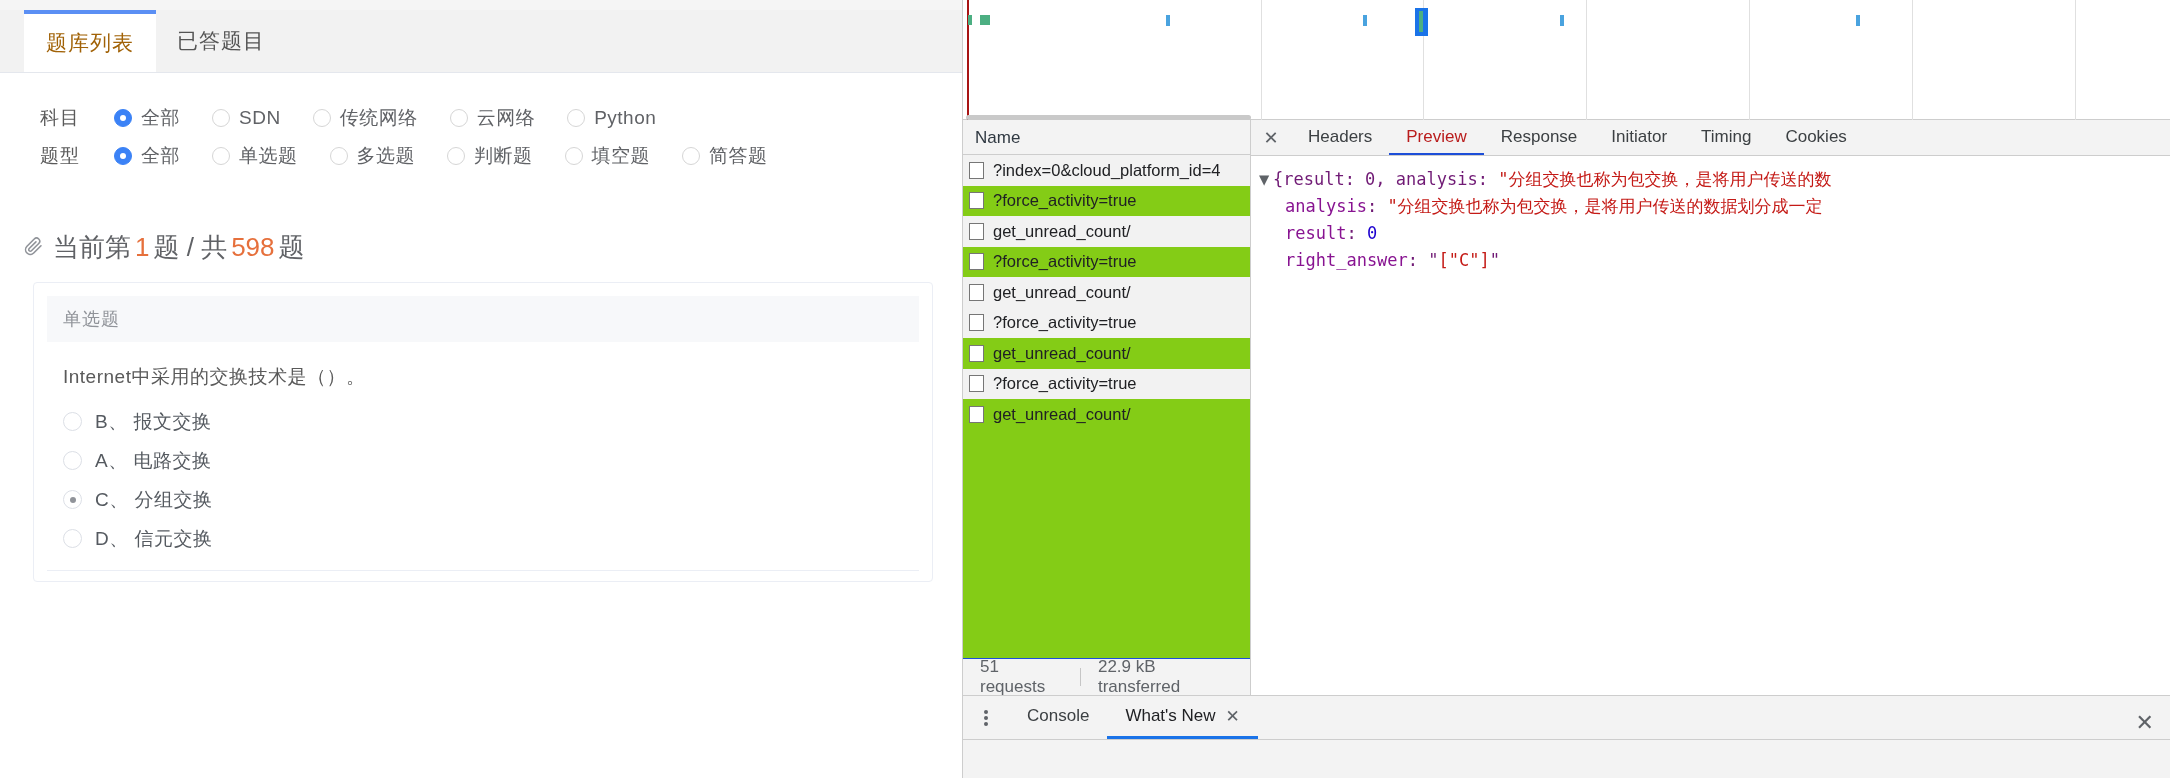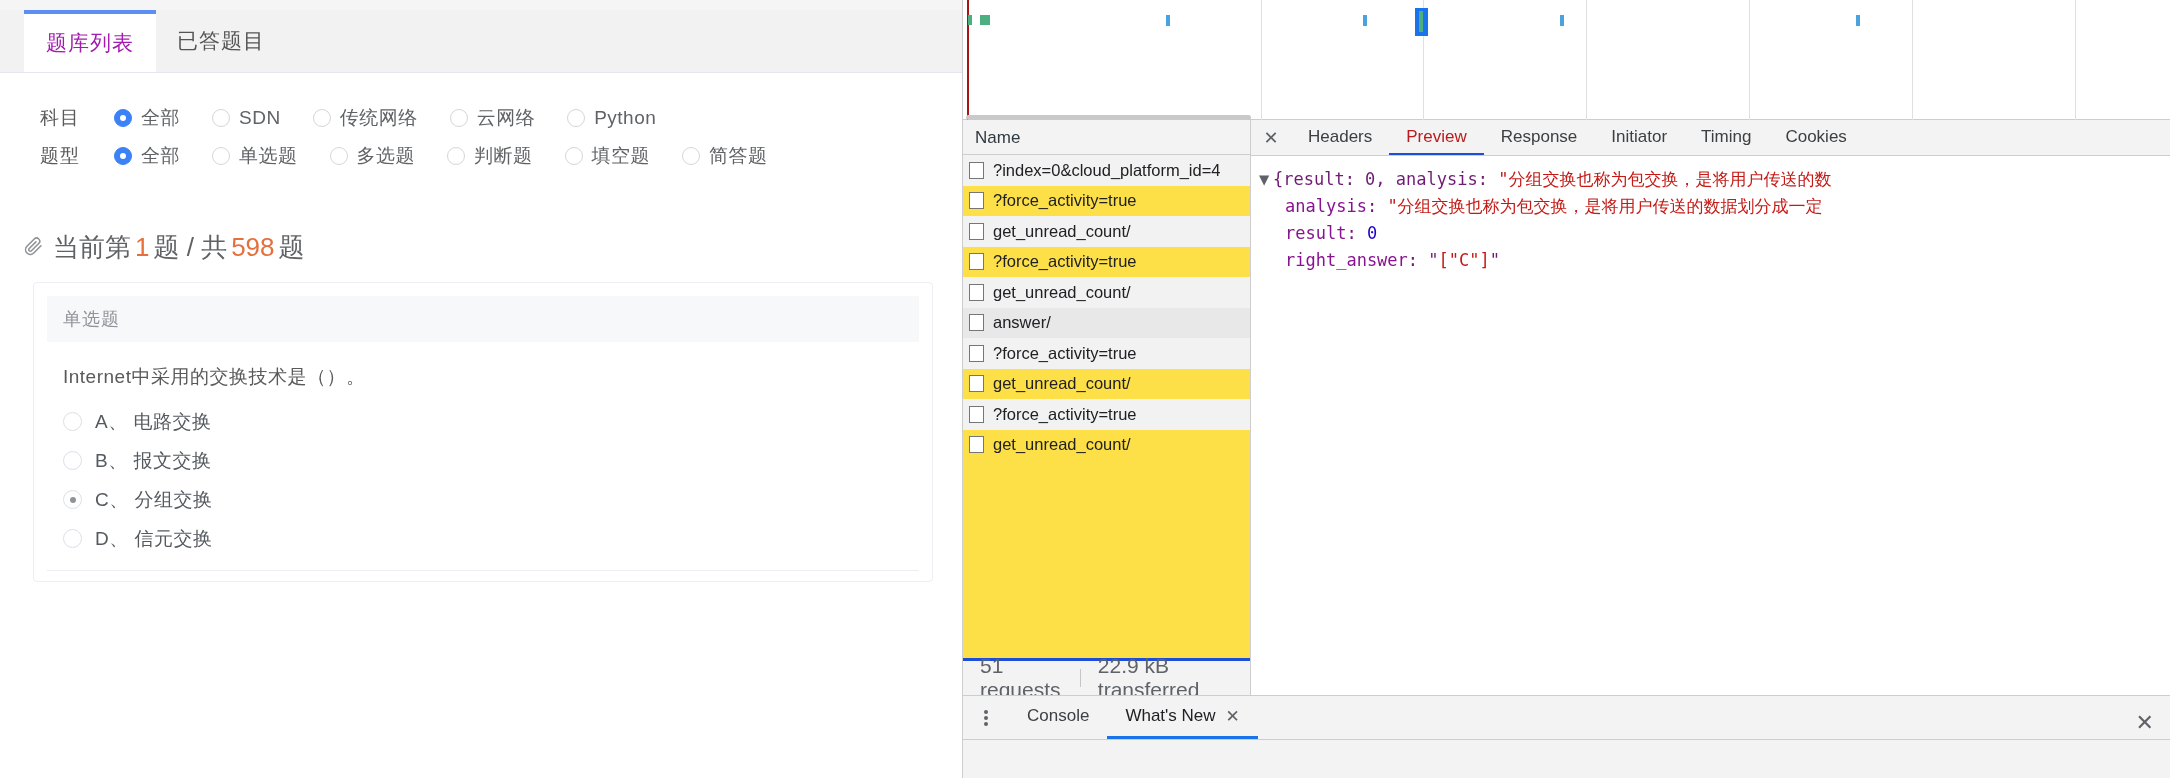--- a/index.html
+++ b/index.html
@@ -51,21 +51,21 @@
     font-size: 21px;
     color: #4a4a4a;
     padding: 0 22px;
     box-sizing: border-box;
     letter-spacing: 1px;
     white-space: nowrap;
     cursor: pointer;
   }
   .tab.active {
     background: #ffffff;
-    color: #a21caf;
+    color: #a16207;
     border-top: 4px solid #5b8ff4;
     line-height: 58px;
   }
   .tab0 { left: 24px; }
   .tab1 { left: 155px; color:#555; }
 
   
   .filters {
     position: absolute;
     left: 0;
@@ -255,21 +255,21 @@
     background: #c9c9c9;
     border-radius: 3px;
   }
 
   
   .net-pane {
     position: absolute;
     left: 0; top: 120px;
     width: 288px;
     height: 575px;
-    background: #fde047;
+    background: #84cc16;
     box-sizing: border-box;
     border-right: 1px solid #cdcdcd;
   }
   .net-header {
     height: 35px;
     line-height: 35px;
     background: #f3f3f3;
     border-bottom: 1px solid #cdcdcd;
     padding-left: 12px;
     font-size: 17px;
@@ -303,24 +303,24 @@
     margin-right: 9px;
     flex: 0 0 15px;
     box-sizing: border-box;
   }
   .net-footer {
     position: absolute;
     left: 0; bottom: 0;
     width: 287px;
     height: 37px;
     background: #f3f3f3;
-    border-top: 3px solid #1d4ed8;
-    display: flex;
-    align-items: center;
-    font-size: 21px;
+    border-top: 1px solid #1d4ed8;
+    display: flex;
+    align-items: center;
+    font-size: 17px;
     color: #5f6368;
     box-sizing: border-box;
   }
   .nf-item { padding: 0 17px; }
   .nf-sep { width: 1px; height: 18px; background: #c6c6c6; }
 
   
   .detail-pane {
     position: absolute;
     left: 288px; top: 120px;
@@ -521,25 +521,25 @@
     <span class="num-accent">598</span>
     <span>题</span>
   </div>
 
   <div class="q-card">
     <div class="q-type-band">单选题</div>
     <div class="q-text">Internet中采用的交换技术是（）。</div>
     <div class="opt-list">
       <div class="opt-row">
         <span class="opt-radio"></span>
-        <span class="opt-label">A、  电路交换</span>
+        <span class="opt-label">B、  报文交换</span>
       </div>
       <div class="opt-row">
         <span class="opt-radio"></span>
-        <span class="opt-label">B、  报文交换</span>
+        <span class="opt-label">A、  电路交换</span>
       </div>
       <div class="opt-row">
         <span class="opt-radio checked"></span>
         <span class="opt-label">C、  分组交换</span>
       </div>
       <div class="opt-row">
         <span class="opt-radio"></span>
         <span class="opt-label">D、  信元交换</span>
       </div>
     </div>
@@ -586,24 +586,20 @@
         <span class="net-chk"></span>
         <span>get_unread_count/</span>
       </div>
       <div class="net-row">
         <span class="net-chk"></span>
         <span>?force_activity=true</span>
       </div>
       <div class="net-row odd">
         <span class="net-chk"></span>
         <span>get_unread_count/</span>
-      </div>
-      <div class="net-row selected">
-        <span class="net-chk"></span>
-        <span>answer/</span>
       </div>
       <div class="net-row odd">
         <span class="net-chk"></span>
         <span>?force_activity=true</span>
       </div>
       <div class="net-row">
         <span class="net-chk"></span>
         <span>get_unread_count/</span>
       </div>
       <div class="net-row odd">

